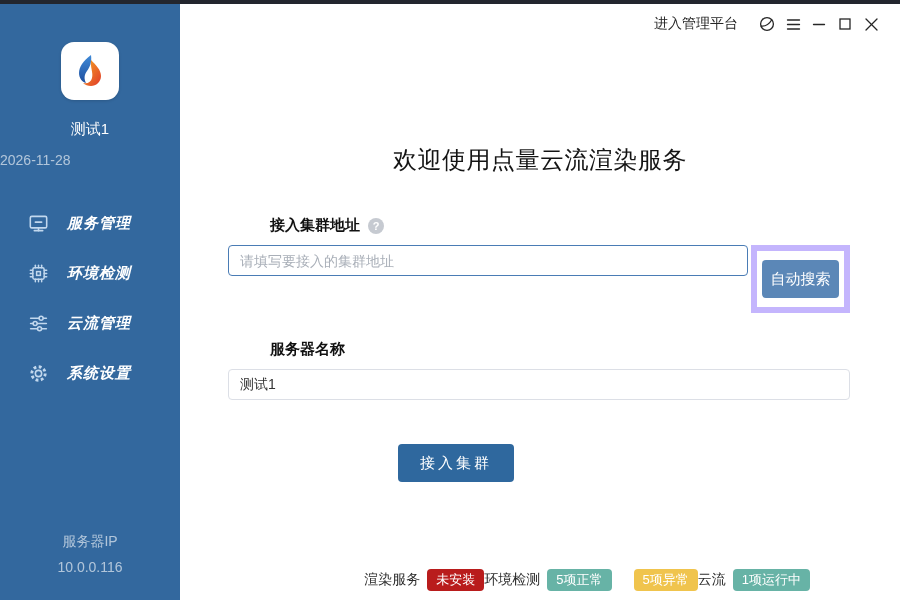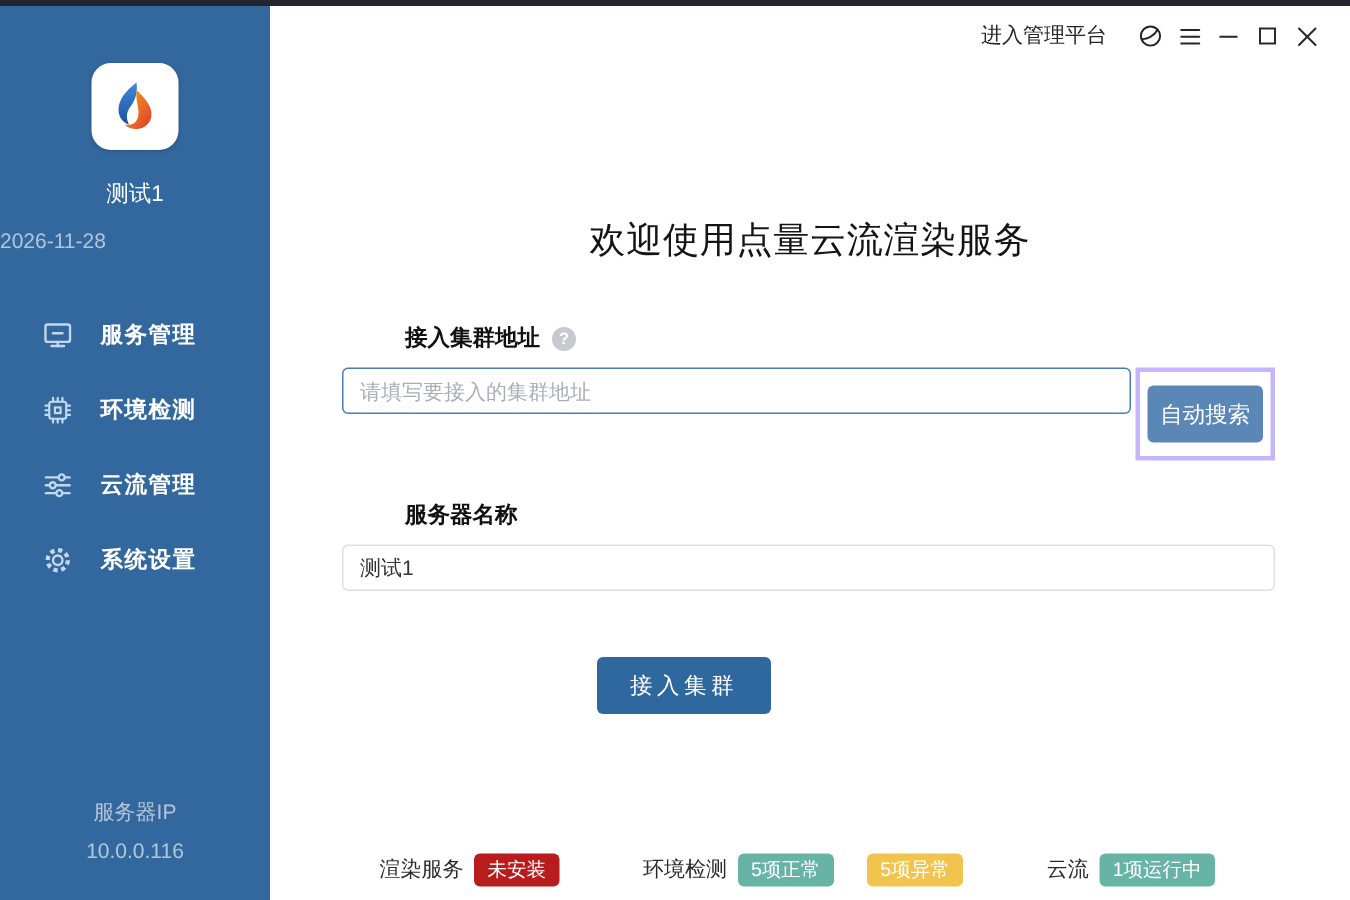--- a/index.html
+++ b/index.html
@@ -11,21 +11,21 @@
   }
   
   .top-strip{position:absolute;top:0;left:0;width:900px;height:4px;background:#23262e;z-index:10;}
 
   
   .sidebar{position:absolute;top:0;left:0;width:180px;height:600px;background:#33689E;}
   .logo-box{width:58px;height:58px;background:#fff;border-radius:13px;margin:42px auto 0;
     display:flex;align-items:center;justify-content:center;box-shadow:0 1px 3px rgba(0,0,0,.15);}
   .server-name{margin-top:20px;text-align:center;color:#ffffff;font-size:15px;}
   .server-date{margin-top:13px;text-align:left;color:rgba(255,255,255,.62);font-size:14px;}
-  .menu{margin-top:30px;}
+  .menu{margin-top:30px;font-style:italic;}
   .menu-item{height:50px;display:flex;align-items:center;padding-left:28px;cursor:pointer;}
   .menu-item .mi-icon{width:21px;height:21px;flex:0 0 21px;display:flex;align-items:center;justify-content:center;}
   .menu-item .mi-label{margin-left:18px;color:#ffffff;font-size:15px;font-weight:bold;letter-spacing:1px;}
   .sidebar-footer{position:absolute;bottom:20px;left:0;width:180px;text-align:center;
     color:rgba(255,255,255,.62);font-size:14px;line-height:26px;}
 
   
   .main{position:absolute;top:4px;left:180px;width:720px;height:596px;}
   .titlebar{height:40px;display:flex;align-items:center;justify-content:flex-end;padding-right:16px;}
   .manage-link{font-size:14px;color:#262626;cursor:pointer;margin-right:16px;}
@@ -35,31 +35,31 @@
   .page-title{margin:100px 0 0;text-align:center;font-size:24px;font-weight:500;color:#141414;letter-spacing:.5px;}
   .form-area{margin:40px 50px 0 48px;}
   .field-label{display:flex;align-items:center;font-size:15px;font-weight:bold;color:#111;margin-left:42px;}
   .help-circle{width:16px;height:16px;margin-left:8px;border-radius:50%;background:#c6cad1;color:#ffffff;
     font-size:11px;font-weight:bold;display:flex;align-items:center;justify-content:center;cursor:pointer;}
   .input-row{display:flex;margin-top:10px;}
   .text-input{box-sizing:border-box;height:31px;border:1px solid #4a7cb5;border-radius:4px;
     padding:0 11px;font-size:14px;color:#333;outline:none;background:#fff;}
   .text-input::placeholder{color:#a9afb8;}
   .input-cluster{width:546px;}
-  .red-annot{border:3px solid #c4b5fd;margin-left:3px;padding:9px 5px;display:inline-block;text-decoration:underline;}
+  .red-annot{border:6px solid #c4b5fd;margin-left:3px;padding:9px 5px;display:inline-block;text-decoration:underline;}
   .auto-search-btn{width:77px;height:38px;background:#5b87b7;color:#fff;border:none;border-radius:4px;
     font-size:15px;cursor:pointer;font-family:inherit;}
   .field-2{margin-top:27px;}
   .input-server{width:100%;border:1px solid #dcdfe6;margin-top:10px;}
   .join-btn{display:block;margin:44px 0 0 170px;width:116px;height:38px;background:#2F689E;color:#fff;
     border:none;border-radius:4px;font-size:15px;letter-spacing:3px;cursor:pointer;font-family:inherit;}
 
   
   .status-bar{position:absolute;left:180px;right:0;bottom:0;height:40px;display:flex;align-items:center;
-    justify-content:space-between;padding:0 90px 0 73px;background:#fff;}
+    justify-content:flex-end;padding:0 90px 0 73px;background:#fff;}
   .status-group{display:flex;align-items:center;}
   .status-label{font-size:14px;color:#2b2b2b;font-weight:500;margin-right:7px;}
   .badge{font-size:13px;color:#fff;padding:3px 9px;border-radius:4px;line-height:16px;white-space:nowrap;}
   .badge + .badge{margin-left:22px;}
   .badge-red{background:#b91c1c;}
   .badge-teal{background:#67B3A6;}
   .badge-yellow{background:#F0C44D;}
 
   svg{display:block;}
 </style>

